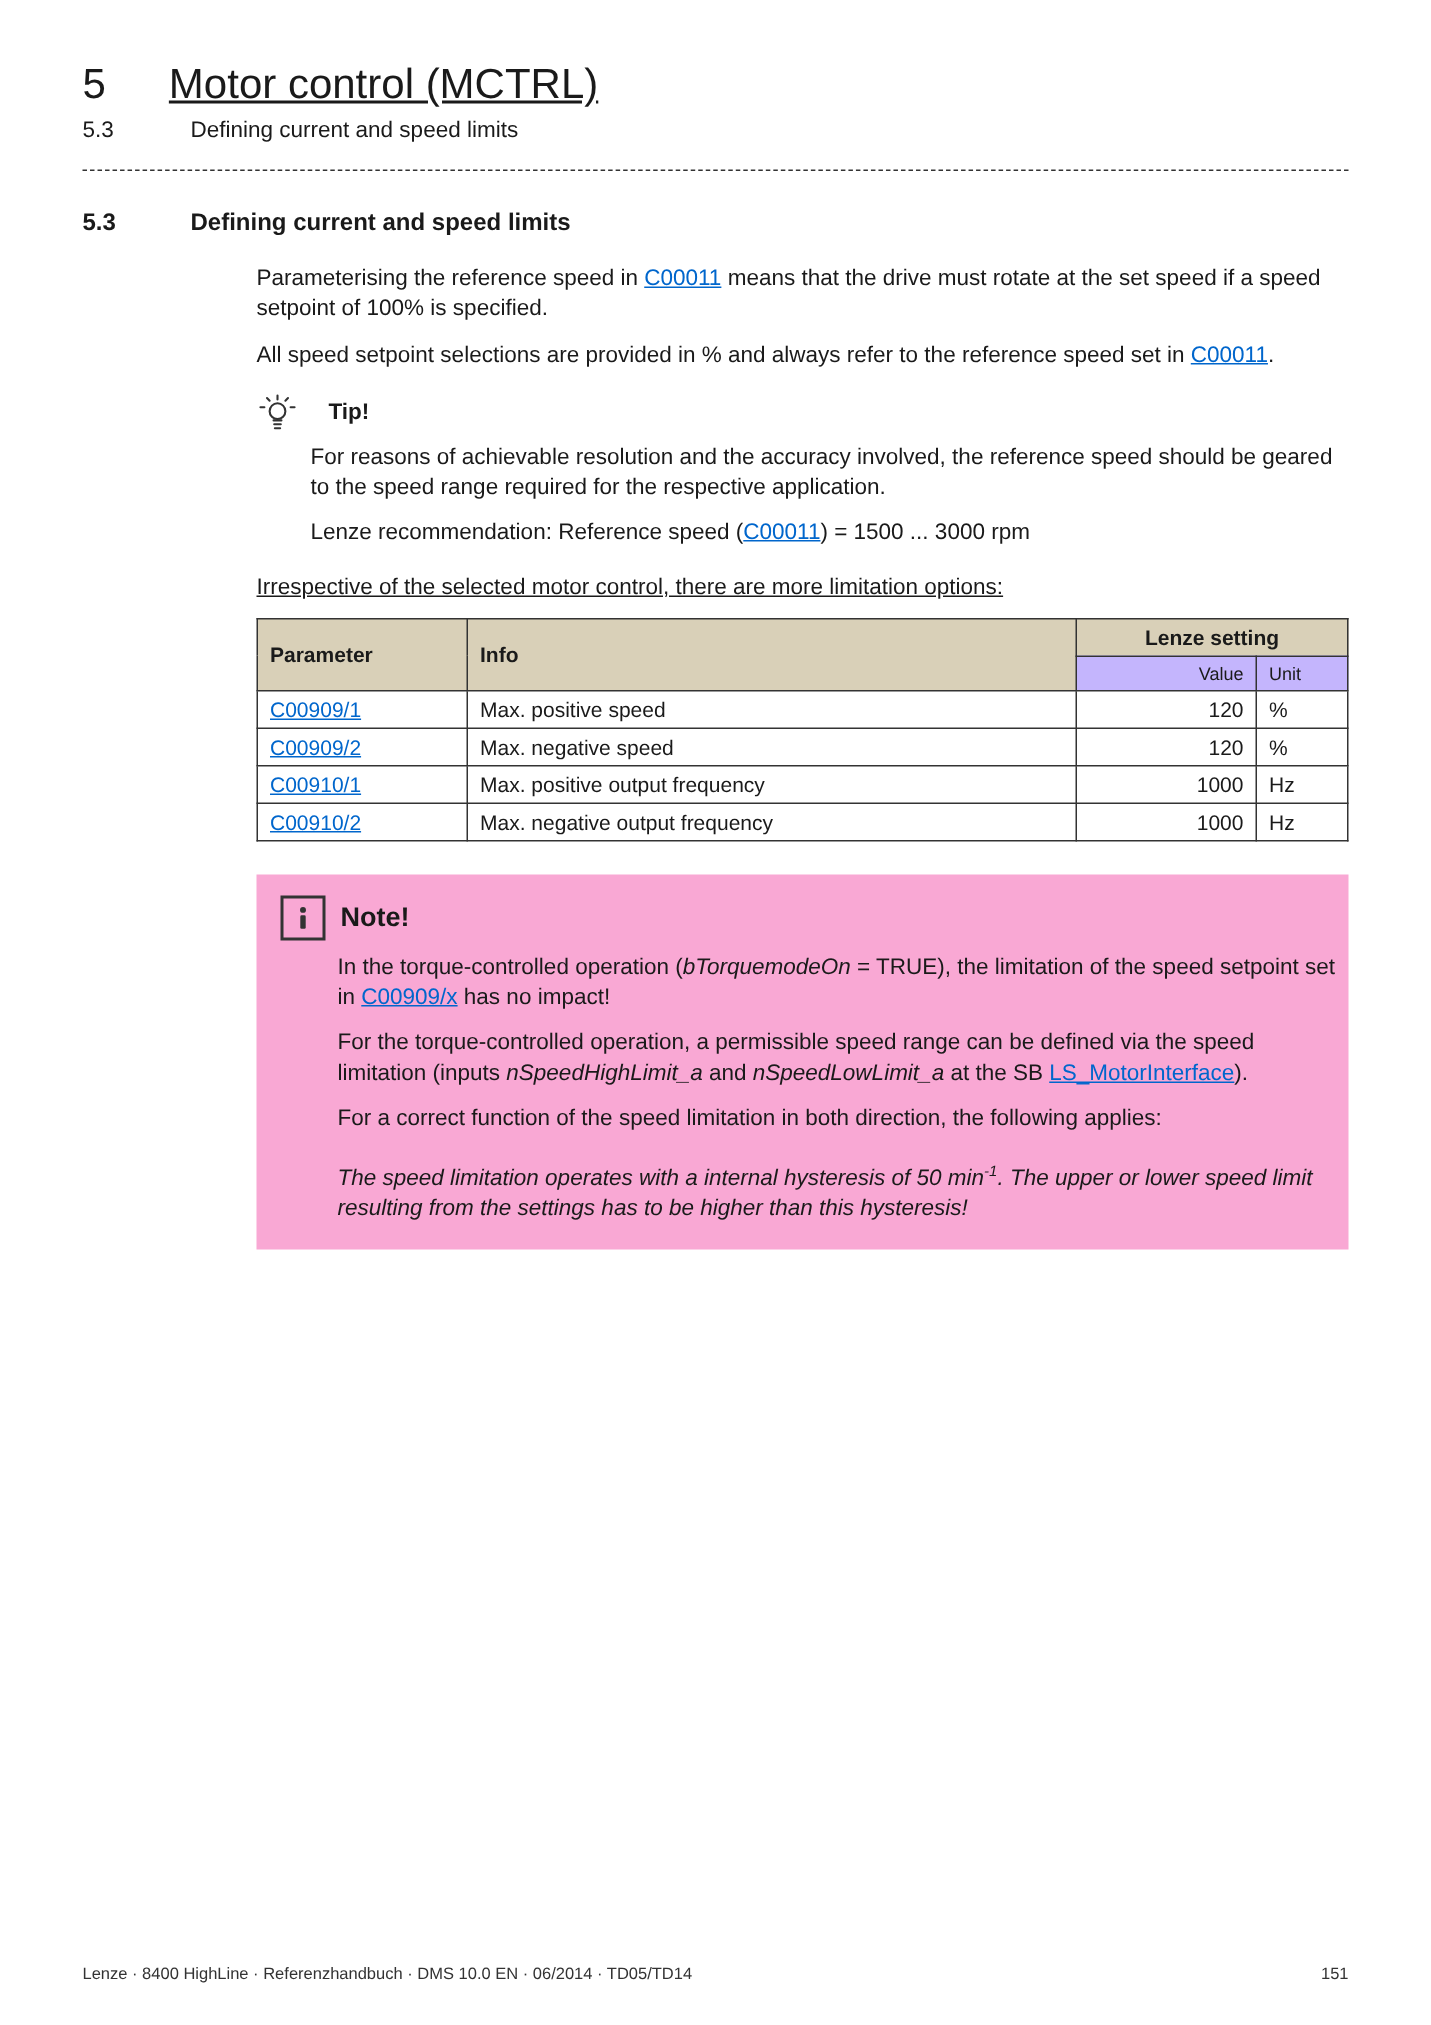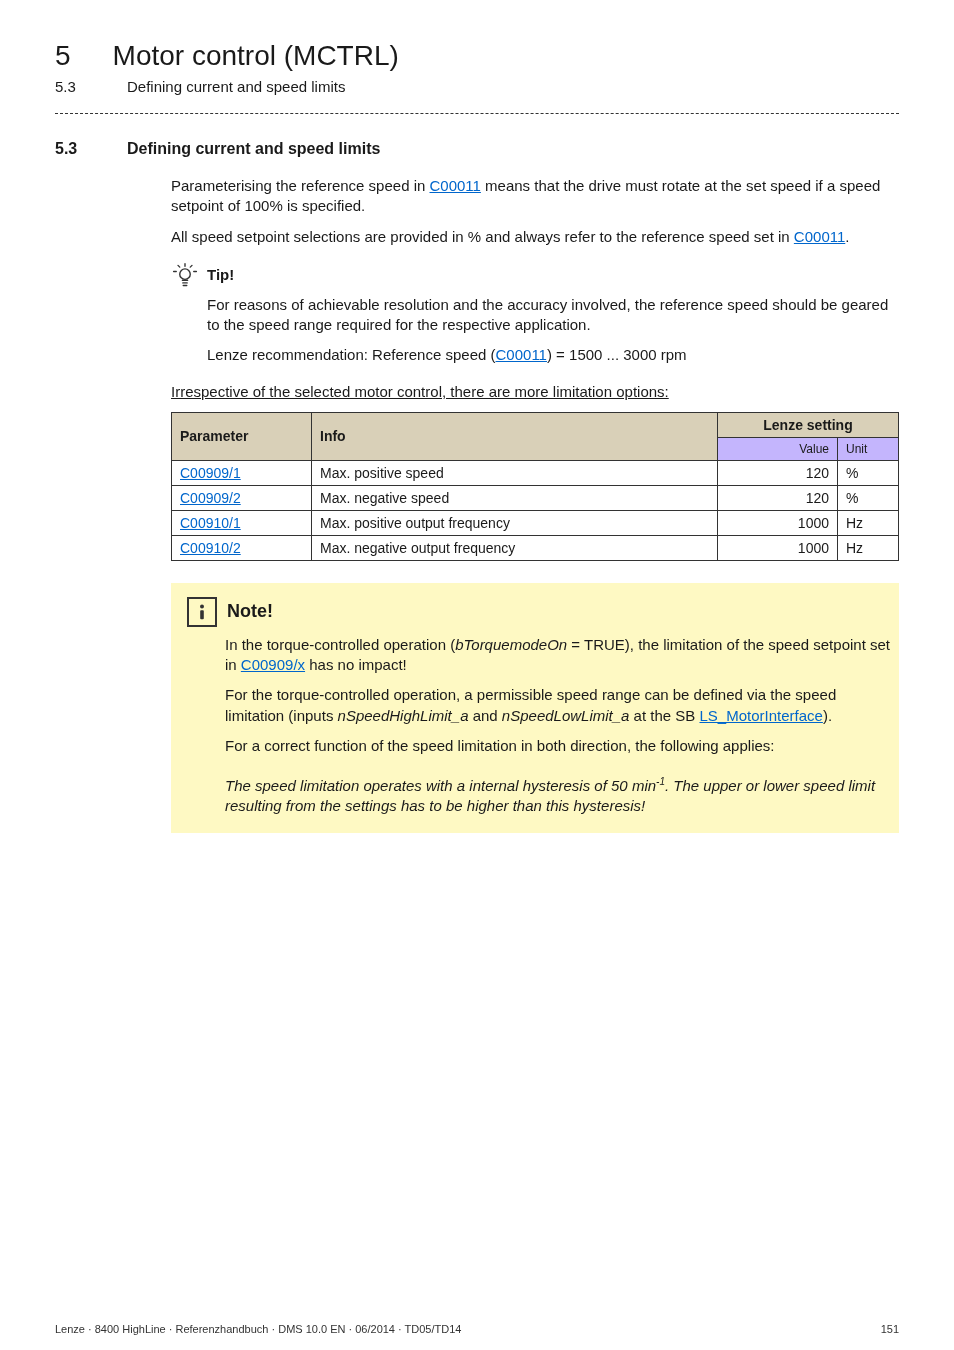--- a/index.html
+++ b/index.html
@@ -21,20 +21,21 @@
     align-items: baseline;
     gap: 42px;
   }
   .chapter-num {
     font-size: 28px;
     font-weight: 400;
   }
   .chapter-title {
     font-size: 28px;
     font-weight: 400;
+    text-decoration: underline;
   }
   .subchapter-line {
     display: flex;
     align-items: baseline;
     gap: 42px;
     margin-top: 6px;
     font-size: 15px;
   }
   .subchapter-num { width: 30px; }
   .hr-dashed {
@@ -59,21 +60,21 @@
     margin-bottom: 8px;
   }
   .para {
     font-size: 15px;
     line-height: 1.35;
     margin-bottom: 10px;
   }
   .justify { text-align: justify; }
   .link { color: #0066cc; text-decoration: underline; }
 
-  .tip-row { display: flex; align-items: center; gap: 8px; margin: 14px 0 6px 0; }
+  .tip-row { display: flex; align-items: center; gap: 20px; margin: 14px 0 6px 0; }
   .tip-icon { width: 28px; height: 28px; }
   .tip-label { font-weight: 700; font-size: 15px; }
   .tip-body { margin-left: 36px; }
 
   table.param {
     border-collapse: collapse;
     width: 100%;
     font-size: 14px;
     margin-top: 6px;
     margin-bottom: 22px;
@@ -83,36 +84,36 @@
     padding: 4px 8px;
     text-align: left;
     vertical-align: middle;
   }
   table.param thead tr:first-child th { background: #d9d0b8; font-weight: 700; }
   table.param thead tr:nth-child(2) th { background: #c4b5fd; font-weight: 400; font-size: 12px; }
   table.param td.val { text-align: right; }
   table.param td.unit { width: 44px; }
 
   .note-box {
-    background: #fef9c3;
+    background: #f9a8d4;
     padding: 14px 0 16px 16px;
   }
   .note-head { display: flex; align-items: center; gap: 10px; margin-bottom: 8px; }
   .note-icon {
     width: 26px; height: 26px; border: 2px solid #333; display: flex; align-items: center; justify-content: center;
   }
   .note-label { font-weight: 700; font-size: 18px; }
   .note-body { margin-left: 38px; font-size: 15px; line-height: 1.35; }
   .note-body p { margin: 0 0 10px 0; }
   em.var { font-style: italic; }
   sup { font-size: 10px; }
 
   .footer {
     position: absolute;
-    bottom: 15px;
+    bottom: 28px;
     left: 55px;
     right: 55px;
     display: flex;
     justify-content: space-between;
     font-size: 11px;
     color: #333;
     gap: 24px;
   }
 </style>
 </head>

